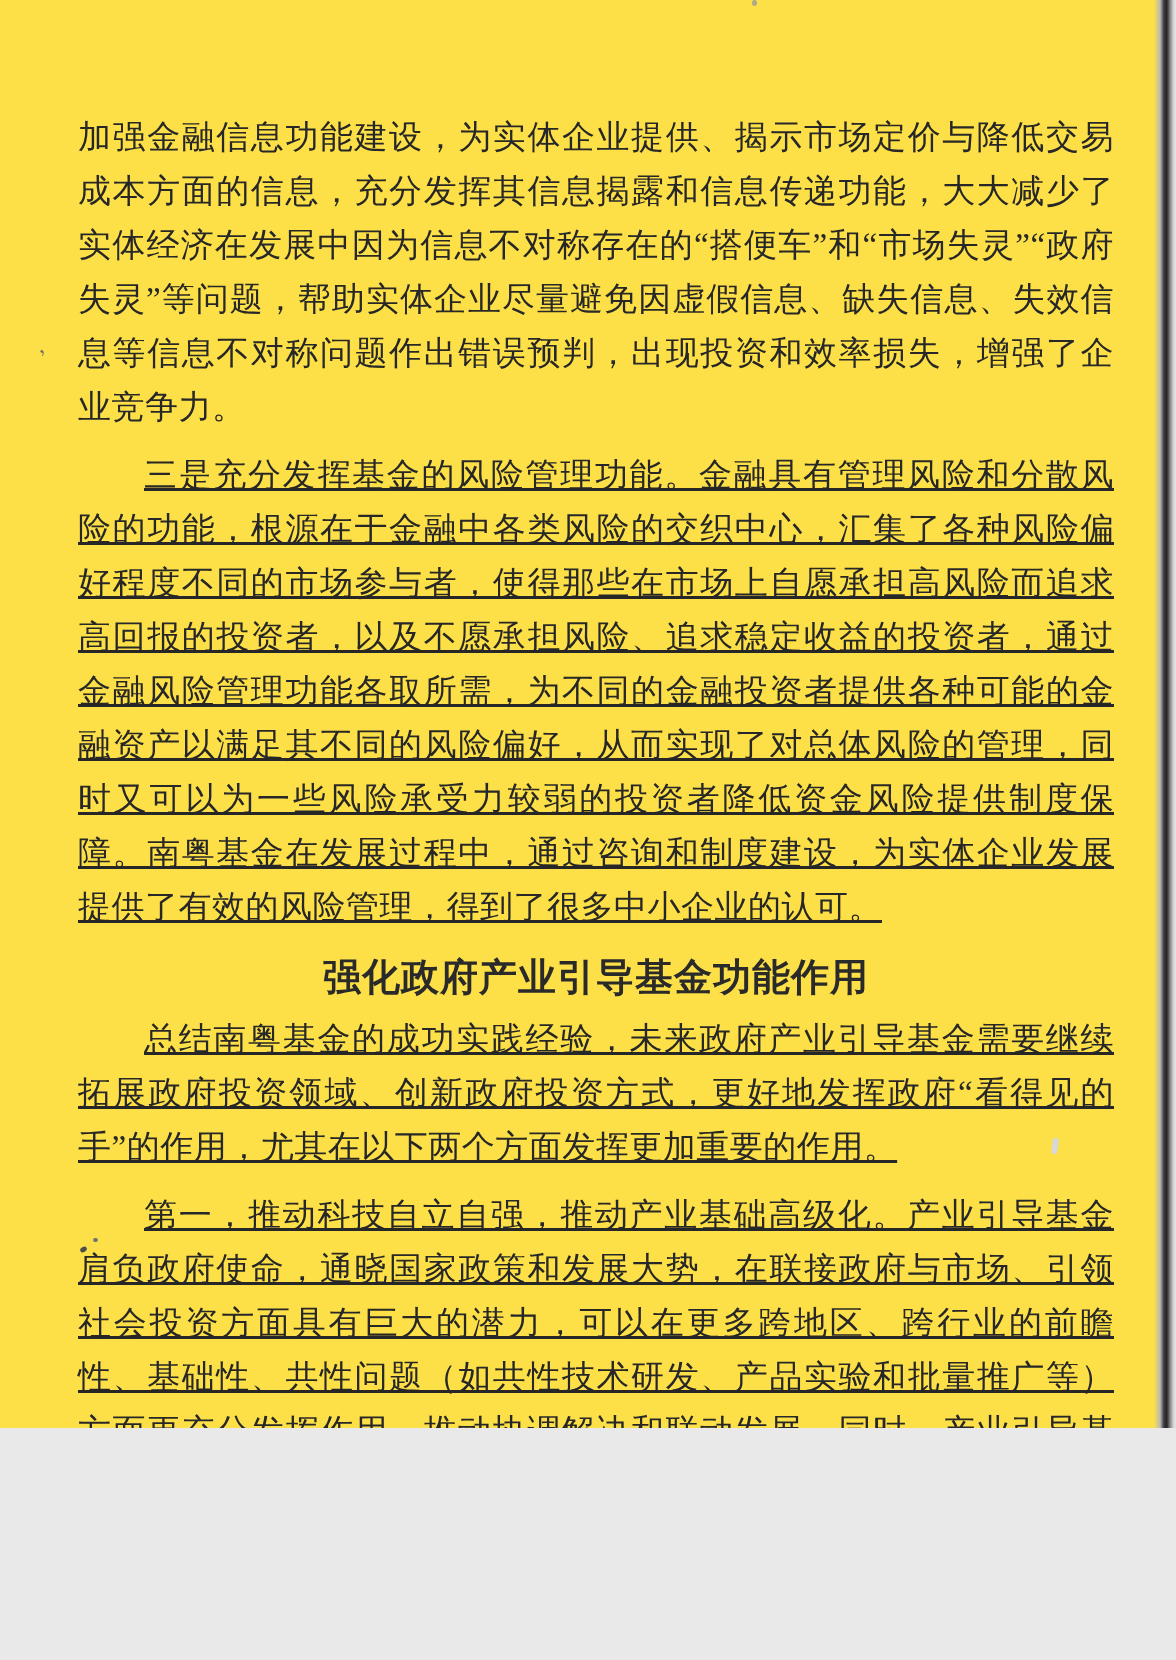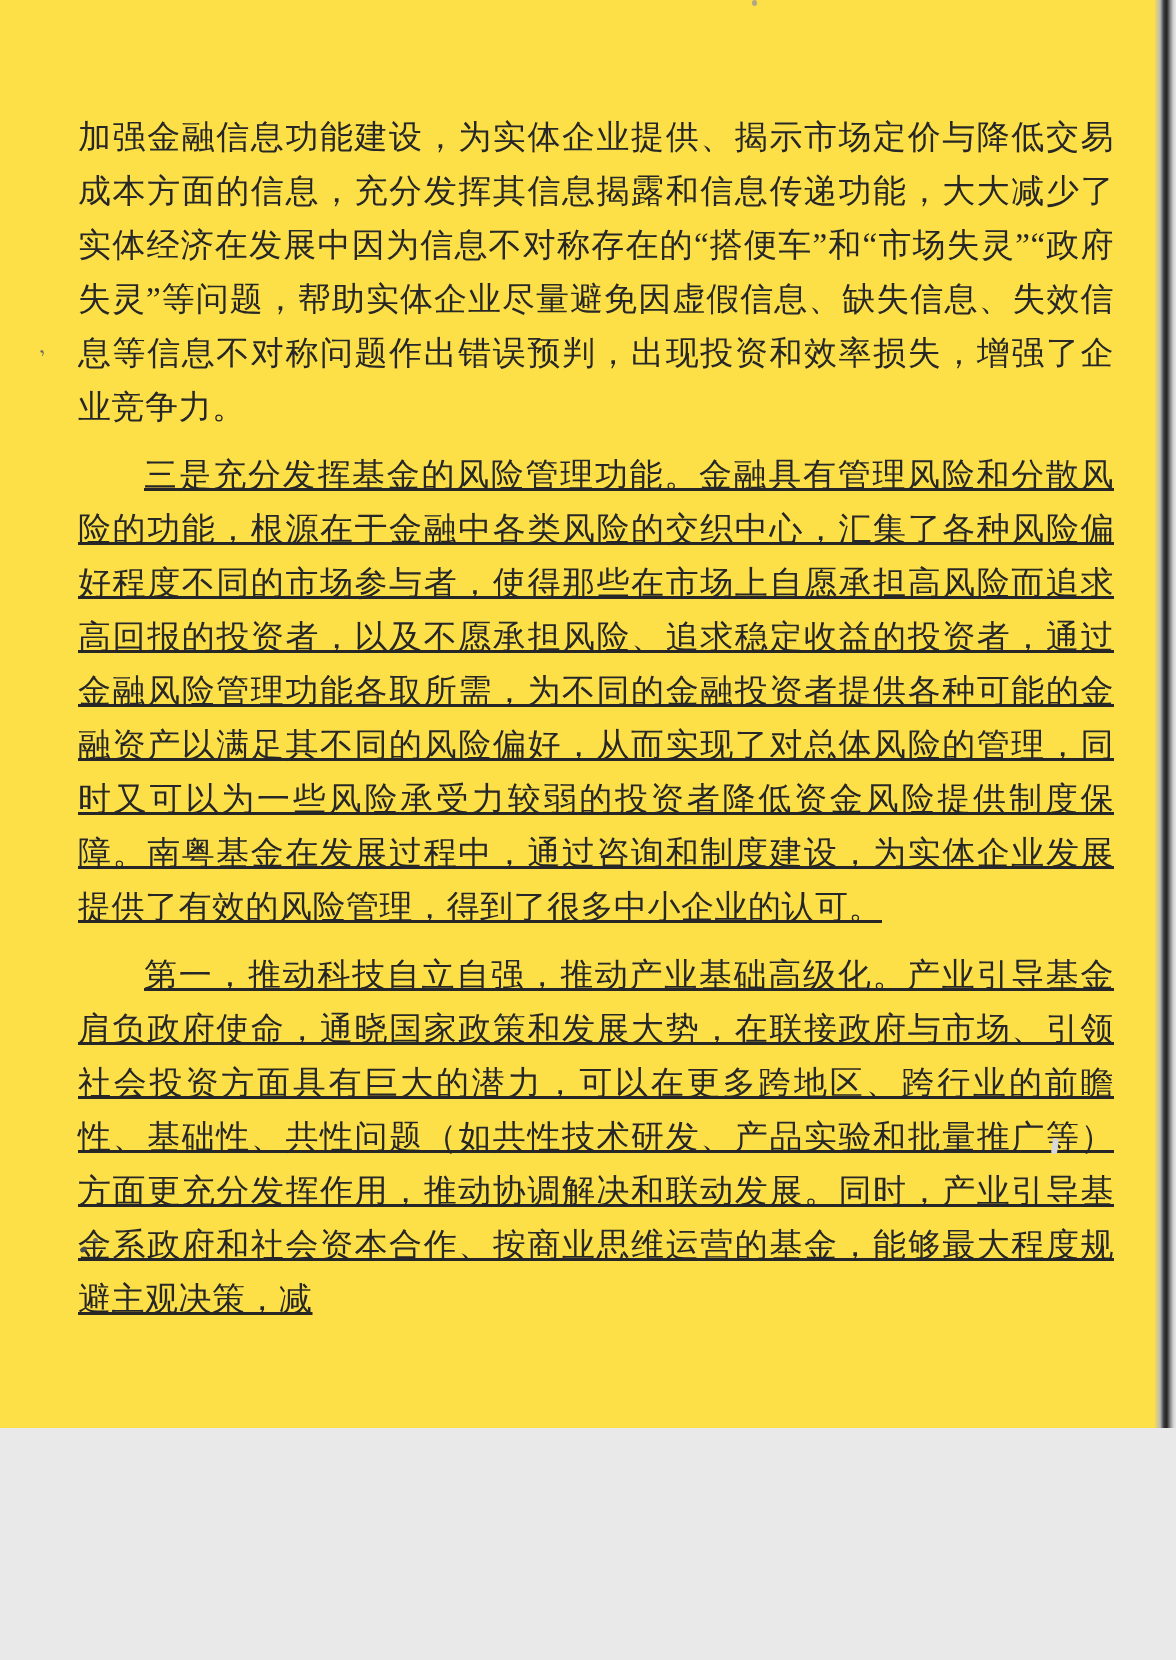--- a/index.html
+++ b/index.html
@@ -105,21 +105,23 @@
 </head>
 <body>
 
 <div class="page">
 
   <div class="content">
     <p class="para">加强金融信息功能建设，为实体企业提供、揭示市场定价与降低交易成本方面的信息，充分发挥其信息揭露和信息传递功能，大大减少了实体经济在发展中因为信息不对称存在的“搭便车”和“市场失灵”“政府失灵”等问题，帮助实体企业尽量避免因虚假信息、缺失信息、失效信息等信息不对称问题作出错误预判，出现投资和效率损失，增强了企业竞争力。</p>
 
     <p class="para indent">三是充分发挥基金的风险管理功能。金融具有管理风险和分散风险的功能，根源在于金融中各类风险的交织中心，汇集了各种风险偏好程度不同的市场参与者，使得那些在市场上自愿承担高风险而追求高回报的投资者，以及不愿承担风险、追求稳定收益的投资者，通过金融风险管理功能各取所需，为不同的金融投资者提供各种可能的金融资产以满足其不同的风险偏好，从而实现了对总体风险的管理，同时又可以为一些风险承受力较弱的投资者降低资金风险提供制度保障。南粤基金在发展过程中，通过咨询和制度建设，为实体企业发展提供了有效的风险管理，得到了很多中小企业的认可。</p>
 
+    <h2 class="section-heading">强化政府产业引导基金功能作用</h2>
 
+    <p class="para indent">总结南粤基金的成功实践经验，未来政府产业引导基金需要继续拓展政府投资领域、创新政府投资方式，更好地发挥政府“看得见的手”的作用，尤其在以下两个方面发挥更加重要的作用。</p>
 
     <p class="para indent">第一，推动科技自立自强，推动产业基础高级化。产业引导基金肩负政府使命，通晓国家政策和发展大势，在联接政府与市场、引领社会投资方面具有巨大的潜力，可以在更多跨地区、跨行业的前瞻性、基础性、共性问题（如共性技术研发、产品实验和批量推广等）方面更充分发挥作用，推动协调解决和联动发展。同时，产业引导基金系政府和社会资本合作、按商业思维运营的基金，能够最大程度规避主观决策，减</p>
   </div>
 
   <div class="page-number">- 7 -</div>
 
   <div class="scan-edge"></div>
 
   <span class="artifact artifact-tick">’</span>
   <span class="artifact artifact-speck-top"></span>

